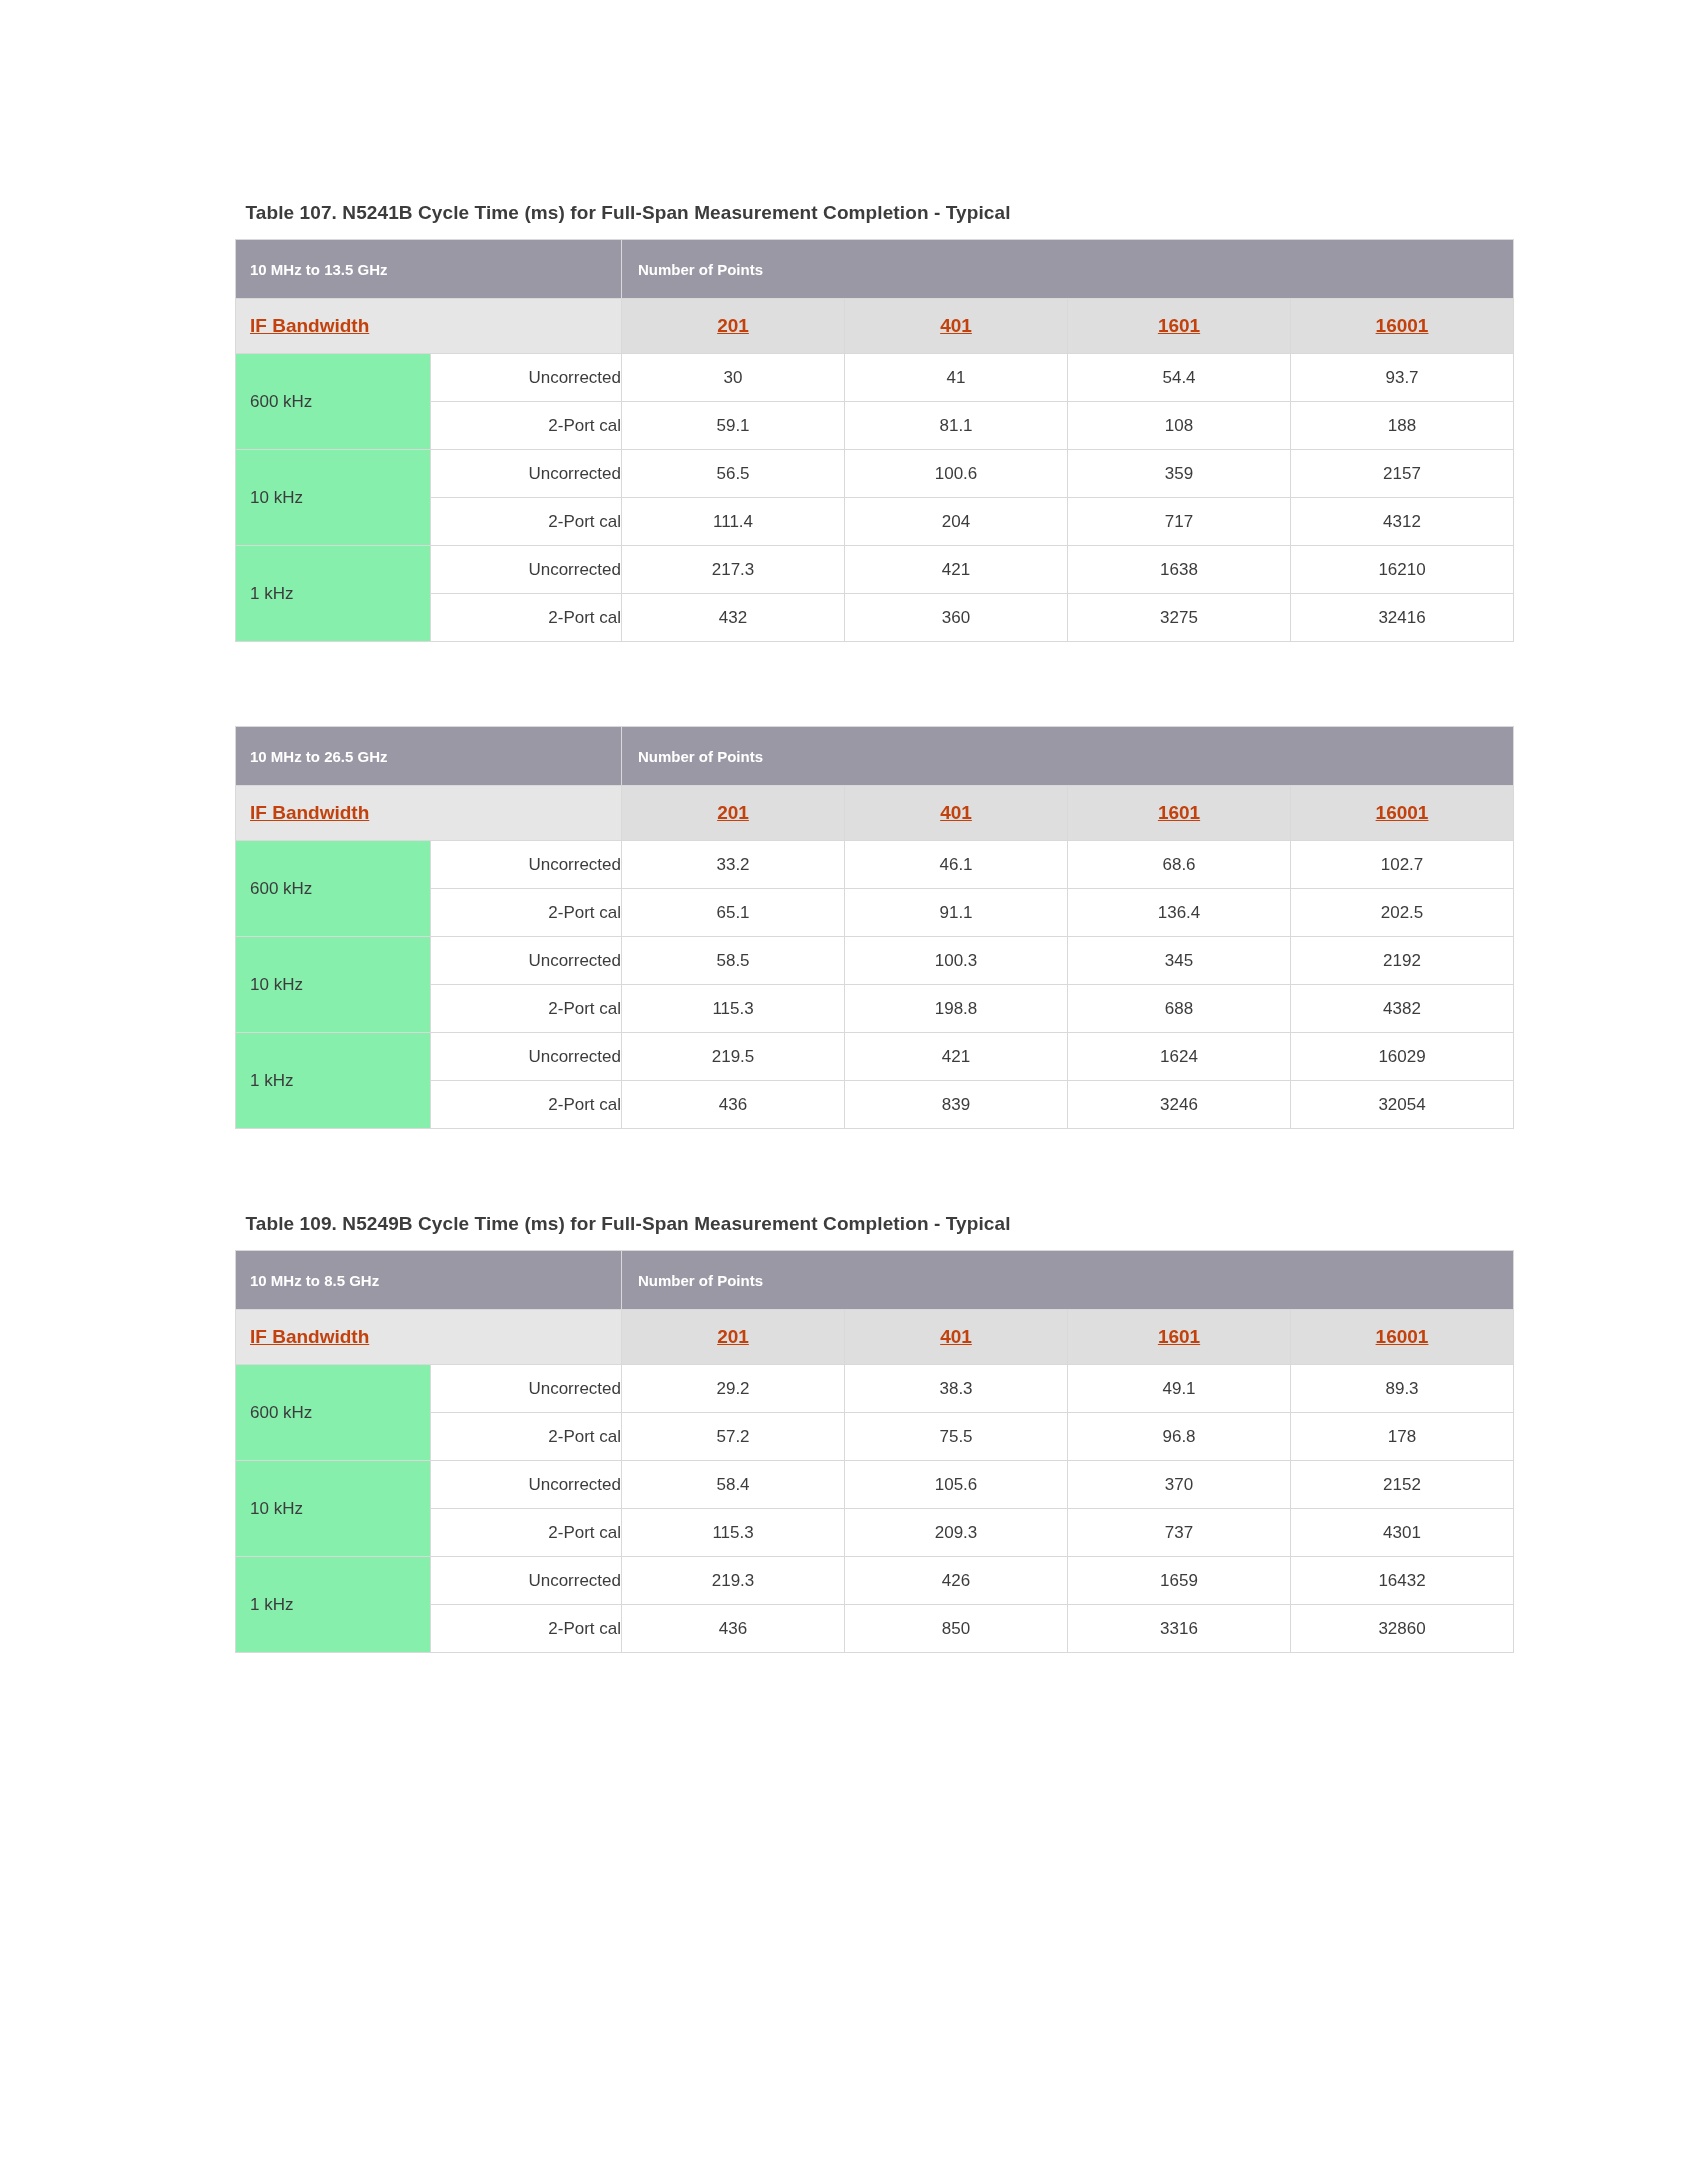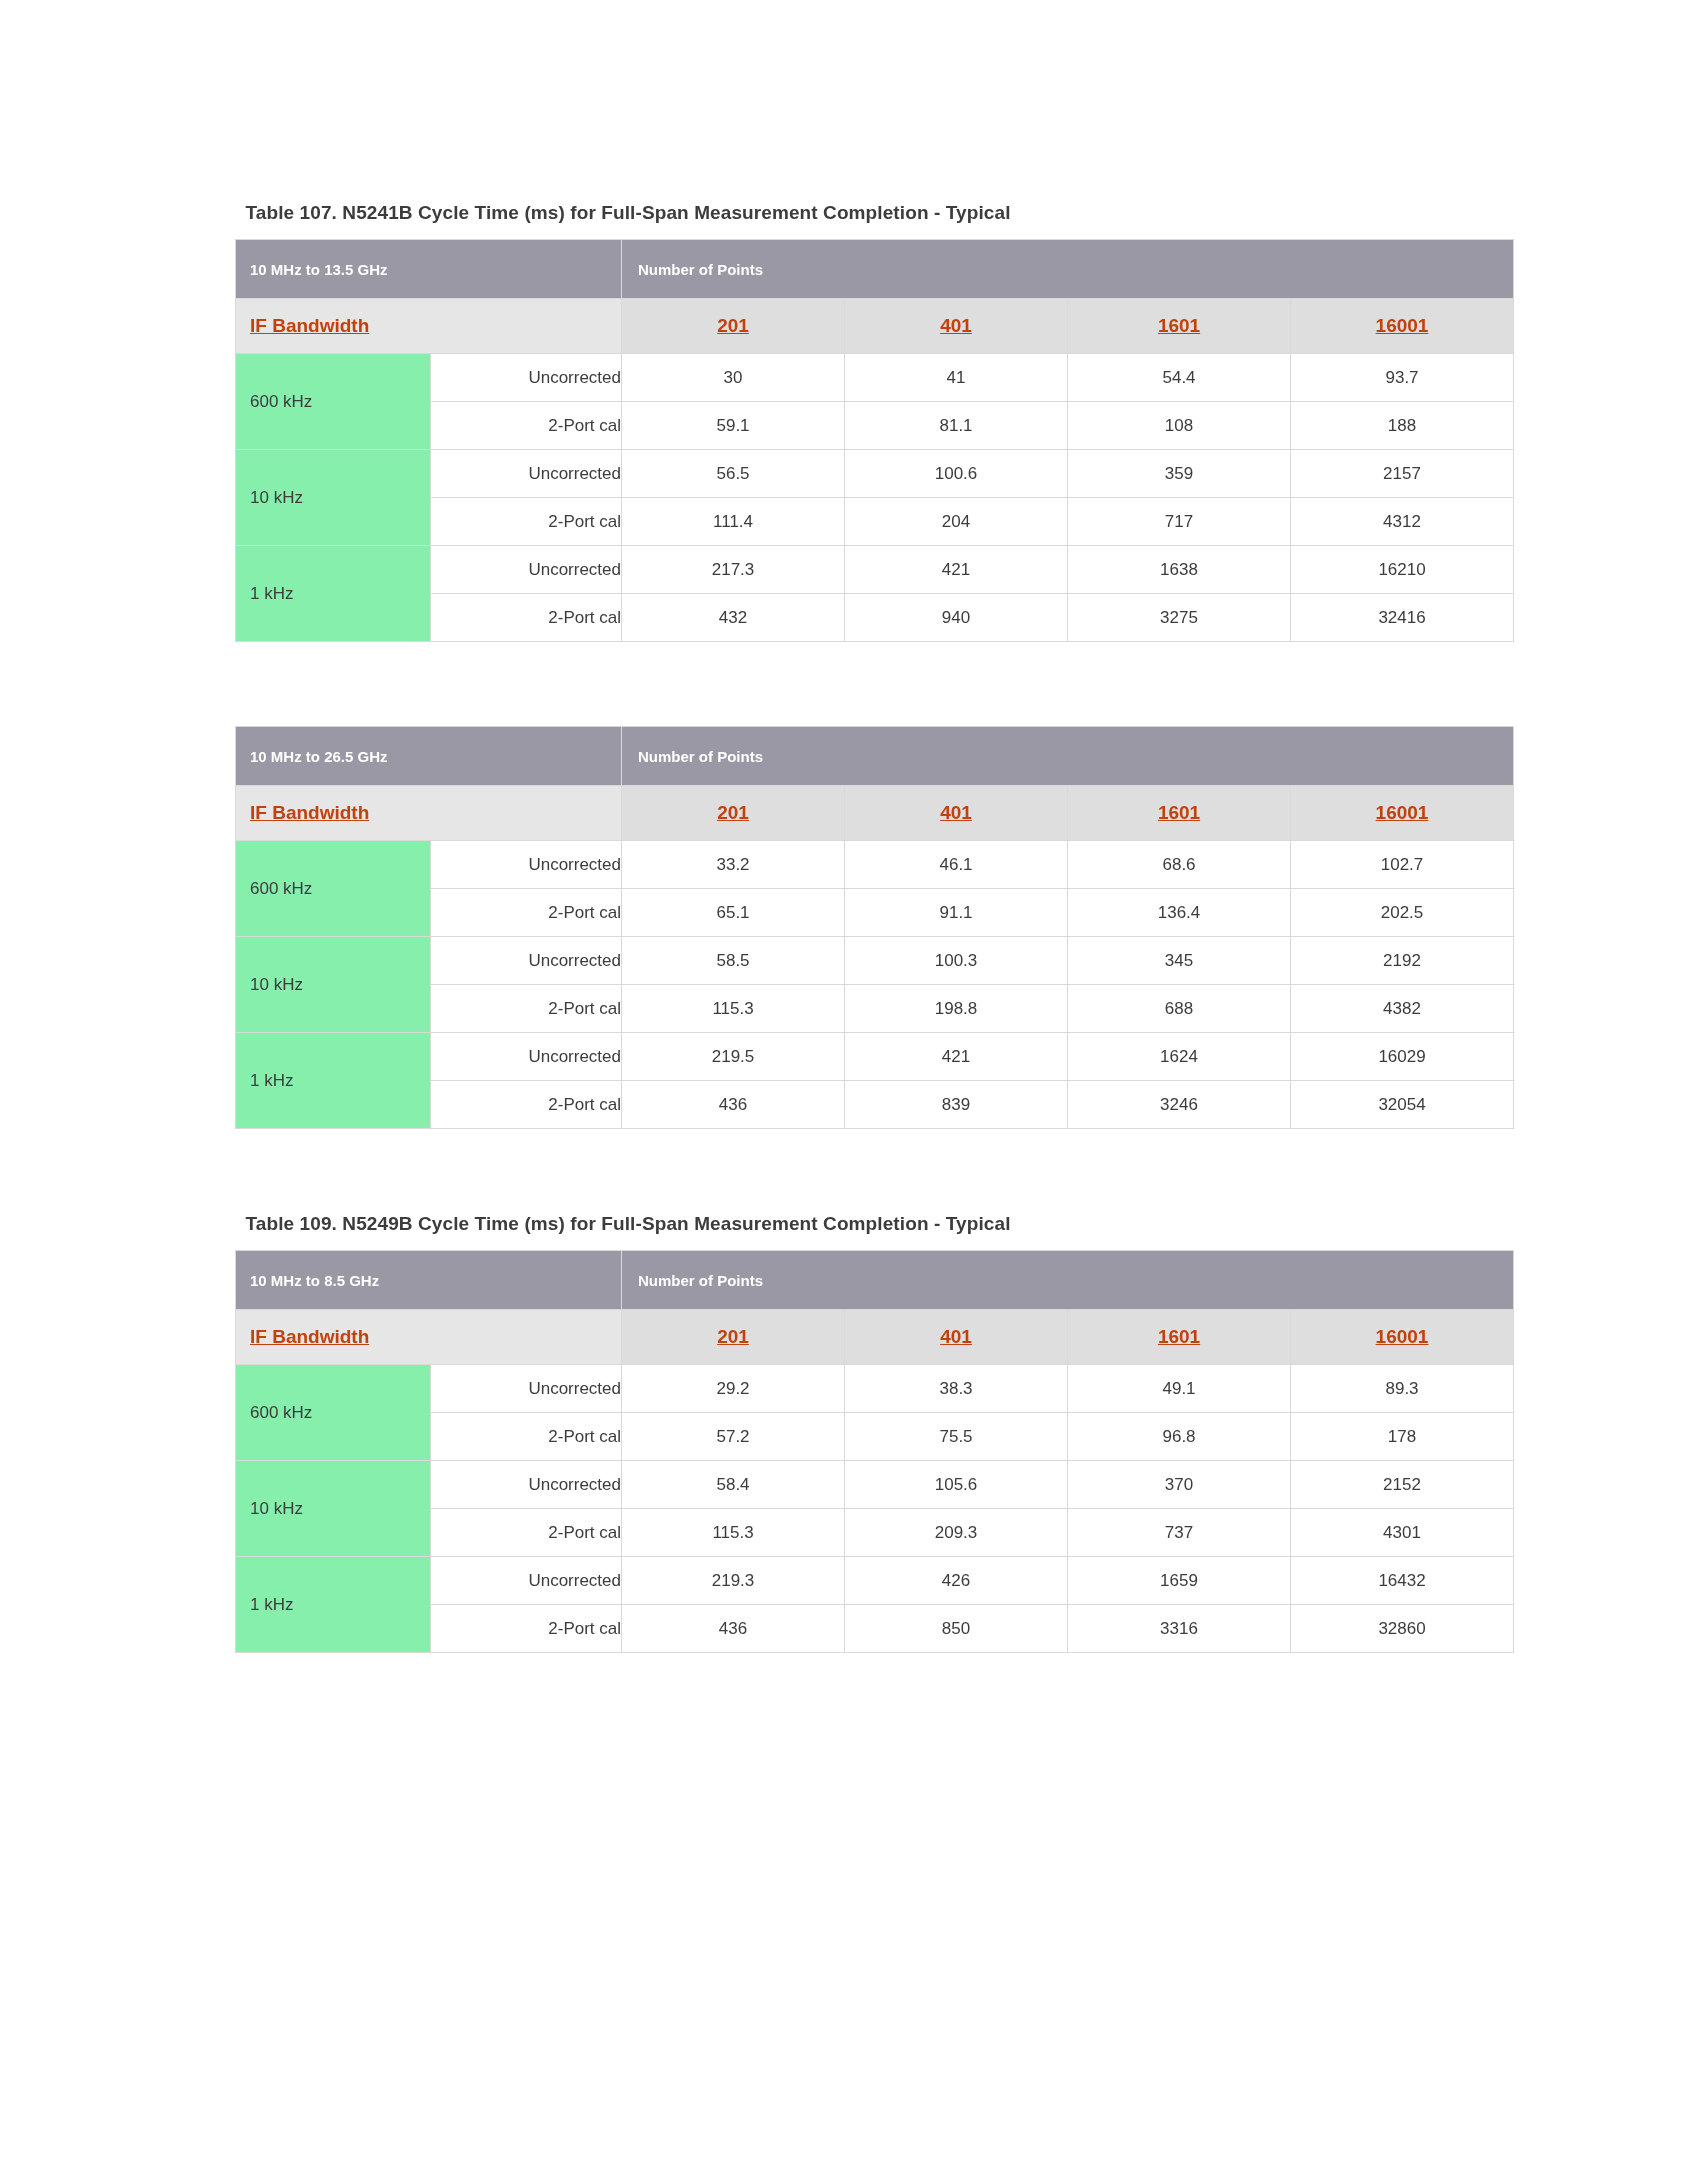--- a/index.html
+++ b/index.html
@@ -175,21 +175,21 @@
           <td class="band-label" rowspan="2">1 kHz</td>
           <td class="corr-label">Uncorrected</td>
           <td class="cell">217.3</td>
           <td class="cell">421</td>
           <td class="cell">1638</td>
           <td class="cell">16210</td>
         </tr>
         <tr>
           <td class="corr-label">2-Port cal</td>
           <td class="cell">432</td>
-          <td class="cell">940</td>
+          <td class="cell">360</td>
           <td class="cell">3275</td>
           <td class="cell">32416</td>
         </tr>
       </tbody>
     </table>
   </div>
 
   <div class="table-block">
     <table class="spec">
       <colgroup>

